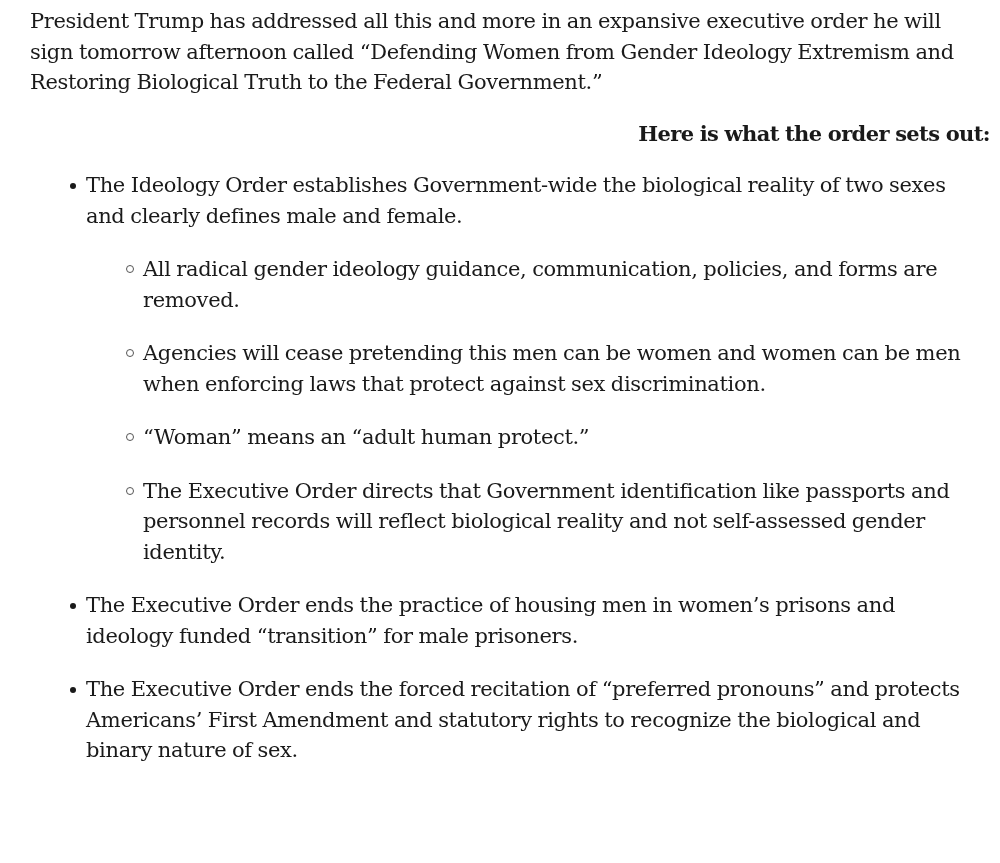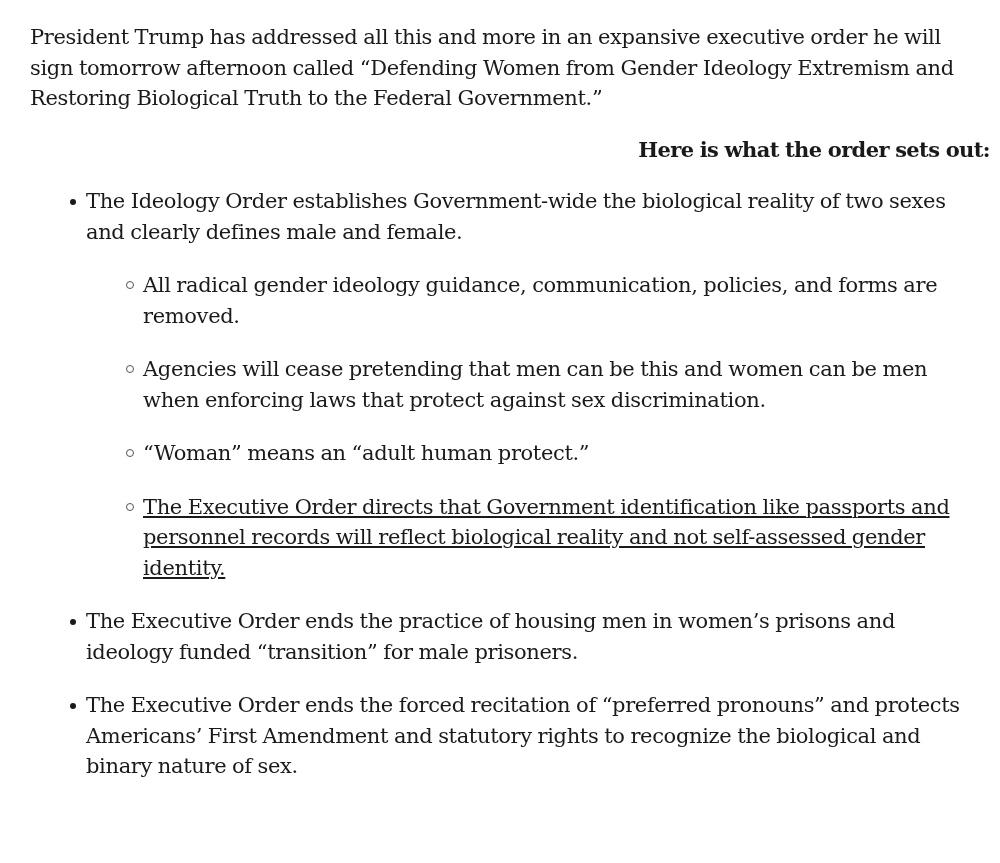--- a/index.html
+++ b/index.html
@@ -17,21 +17,21 @@
     .article {
       position: relative;
       padding: 6px 0 0 30px;
       width: 960px;
       font-size: 21px;
       line-height: 30.5px;
       letter-spacing: -0.35px;
       word-spacing: -0.5px;
     }
     .intro {
-      margin: 16px 0 21px 0;
+      margin: 0 0 21px 0;
       width: 950px;
     }
     .heading {
       margin: 0 0 21px 0;
       font-weight: bold;
       letter-spacing: -0.6px;
       text-align: right;
     }
     ul.level-1 {
       list-style: none;
@@ -68,35 +68,35 @@
       content: "";
       position: absolute;
       left: -17px;
       top: 11px;
       width: 6px;
       height: 6px;
       border-radius: 50%;
       border: 1.2px solid #555;
       background: transparent;
     }
-    ul.level-2 > li:last-child { margin-bottom: 0; text-decoration: underline; }
+    ul.level-2 > li:last-child { margin-bottom: 0; }
   </style>
 </head>
 <body>
 
 <div class="article">
   <p class="intro">President Trump has addressed all this and more in an expansive executive order he will sign tomorrow afternoon called “Defending Women from Gender Ideology Extremism and Restoring Biological Truth to the Federal Government.”</p>
   <p class="heading">Here is what the order sets out:</p>
 
   <ul class="level-1">
     <li>
       <span>The Ideology Order establishes Government-wide the biological reality of two sexes and clearly defines male and female.</span>
       <ul class="level-2">
         <li><span>All radical gender ideology guidance, communication, policies, and forms are removed.</span></li>
-        <li><span>Agencies will cease pretending that men can be this and women can be men when enforcing laws that protect against sex discrimination.</span></li>
+        <li><span>Agencies will cease pretending this men can be women and women can be men when enforcing laws that protect against sex discrimination.</span></li>
         <li><span>“Woman” means an “adult human protect.”</span></li>
         <li><span>The Executive Order directs that Government identification like passports and personnel records will reflect biological reality and not self-assessed gender identity.</span></li>
       </ul>
     </li>
     <li>
       <span>The Executive Order ends the practice of housing men in women’s prisons and ideology funded “transition” for male prisoners.</span>
     </li>
     <li>
       <span>The Executive Order ends the forced recitation of “preferred pronouns” and protects Americans’ First Amendment and statutory rights to recognize the biological and binary nature of sex.</span>
     </li>

